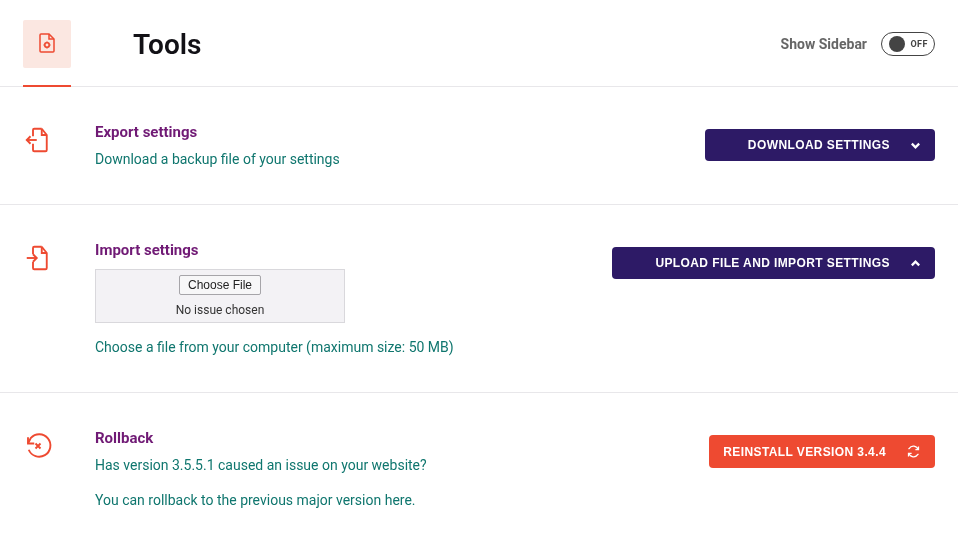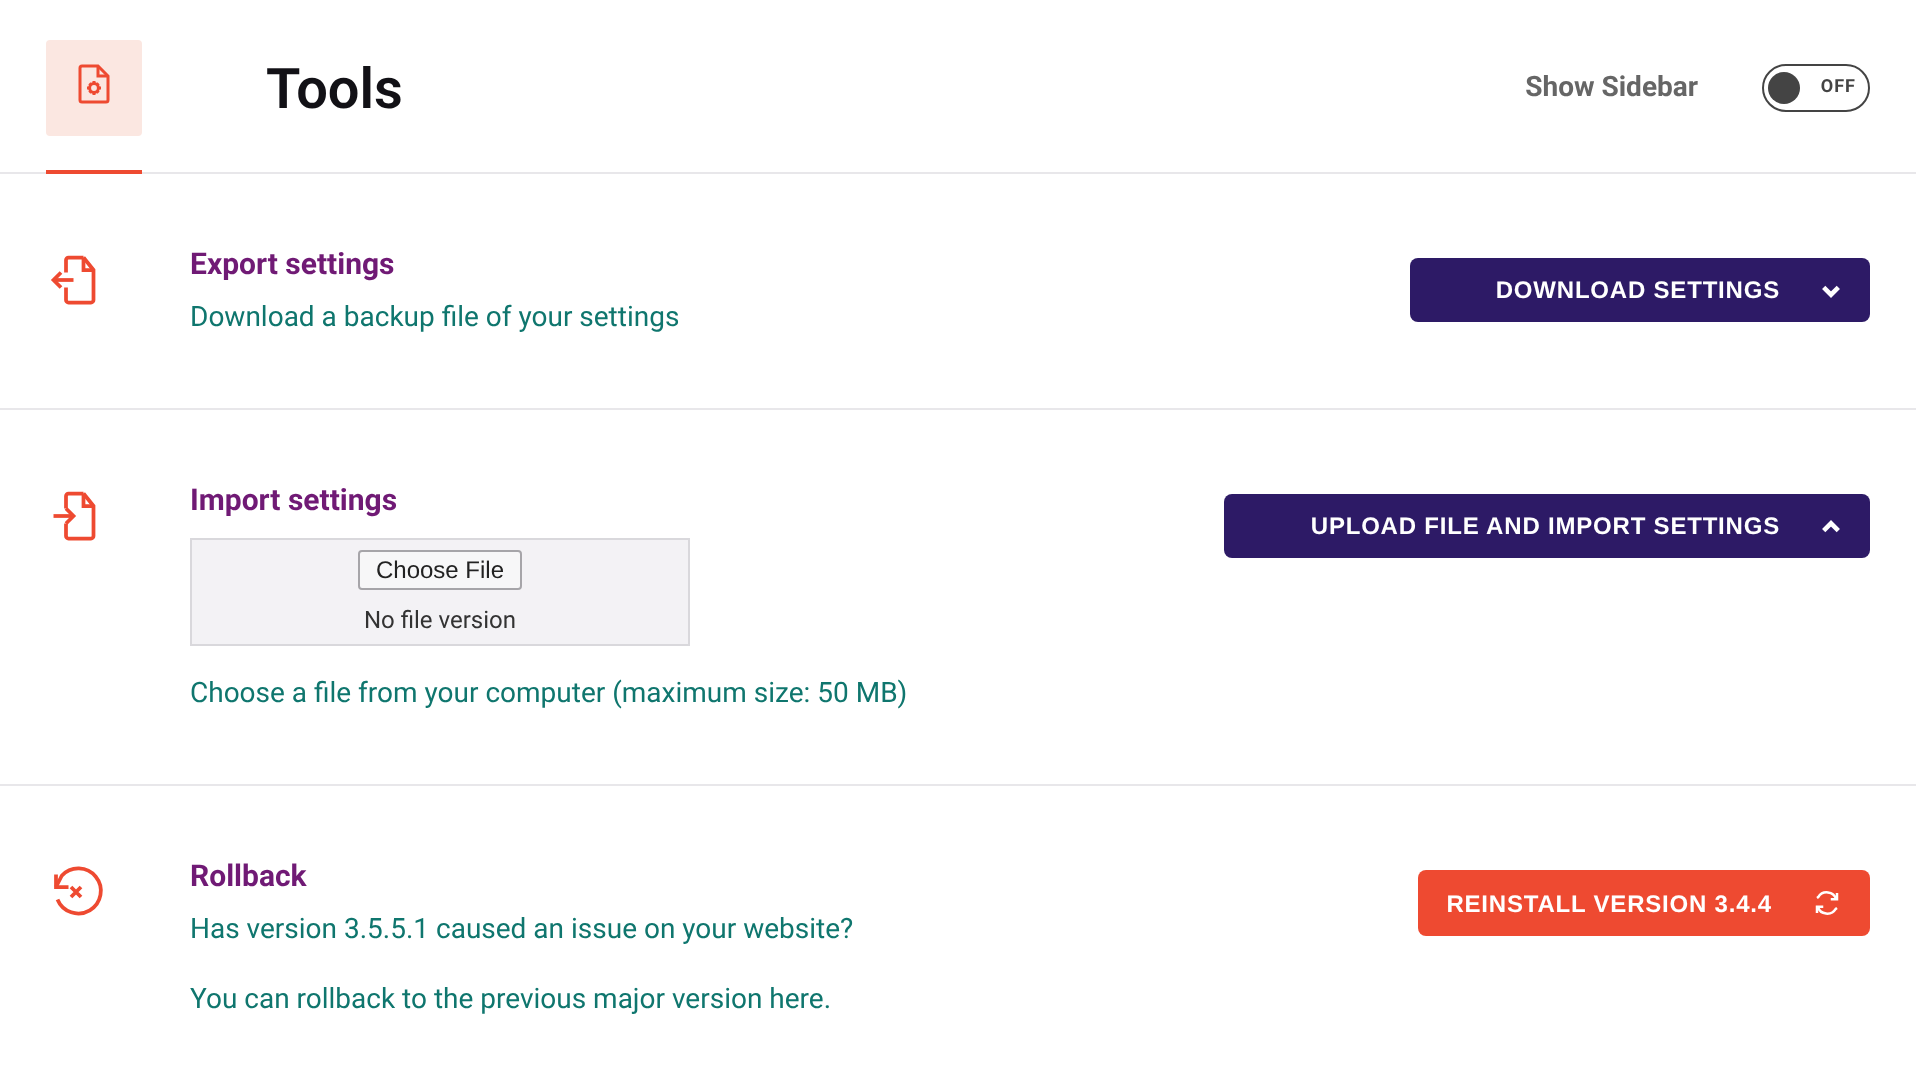--- a/index.html
+++ b/index.html
@@ -40,38 +40,38 @@
   .page-title {
     font-size: 28px;
     font-weight: 600;
     flex: 1;
     color: #121116;
     margin-left: 38px;
   }
   .sidebar-toggle-wrap {
     display: flex;
     align-items: center;
-    gap: 32px;
+    gap: 14px;
   }
   .sidebar-toggle-label {
     font-size: 14px;
     font-weight: 700;
     color: #666;
   }
   .toggle {
     width: 54px;
     height: 24px;
     border: 1.5px solid #444;
     border-radius: 12px;
     display: flex;
     align-items: center;
     padding: 0 6px 0 2px;
     cursor: pointer;
     background: #fff;
-    justify-content: space-between;
+    justify-content: flex-end;
     gap: 5px;
   }
   .toggle-knob {
     width: 16px;
     height: 16px;
     background: #444;
     border-radius: 50%;
   }
   .toggle-text {
     font-size: 9px;
@@ -214,21 +214,21 @@
       <path d="M15 3v5h4"></path>
       <path d="M3 12h8"></path>
       <path d="M8 9l3 3-3 3"></path>
     </svg>
   </div>
   <div class="section-body">
     <div class="section-title">Import settings</div>
     <div class="file-input-wrap">
       <div class="file-input-box">
         <button class="file-choose-btn">Choose File</button>
-        <span class="file-status">No file version</span>
+        <span class="file-status">No issue chosen</span>
       </div>
     </div>
     <div class="section-desc">Choose a file from your computer (maximum size: 50 MB)</div>
   </div>
   <div class="section-action">
     <button class="btn btn-purple">
       <span>Upload file and import settings</span>
       <svg class="chev" viewBox="0 0 12 12">
           <path d="M2 8l4-4 4 4"></path>
         </svg>

